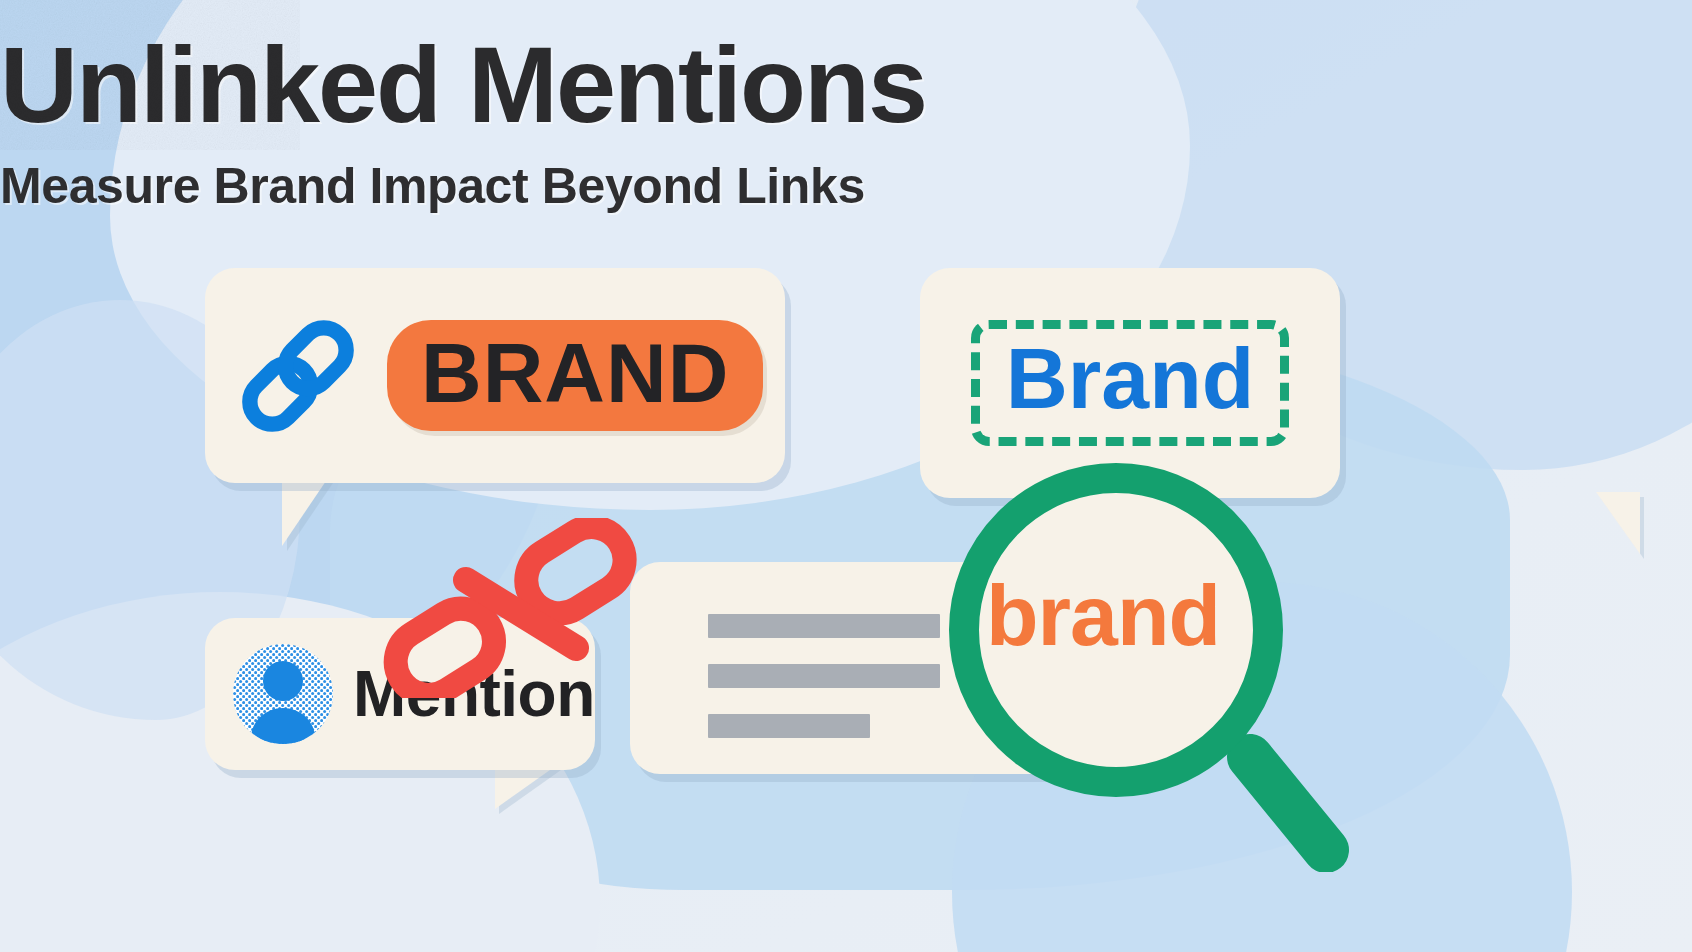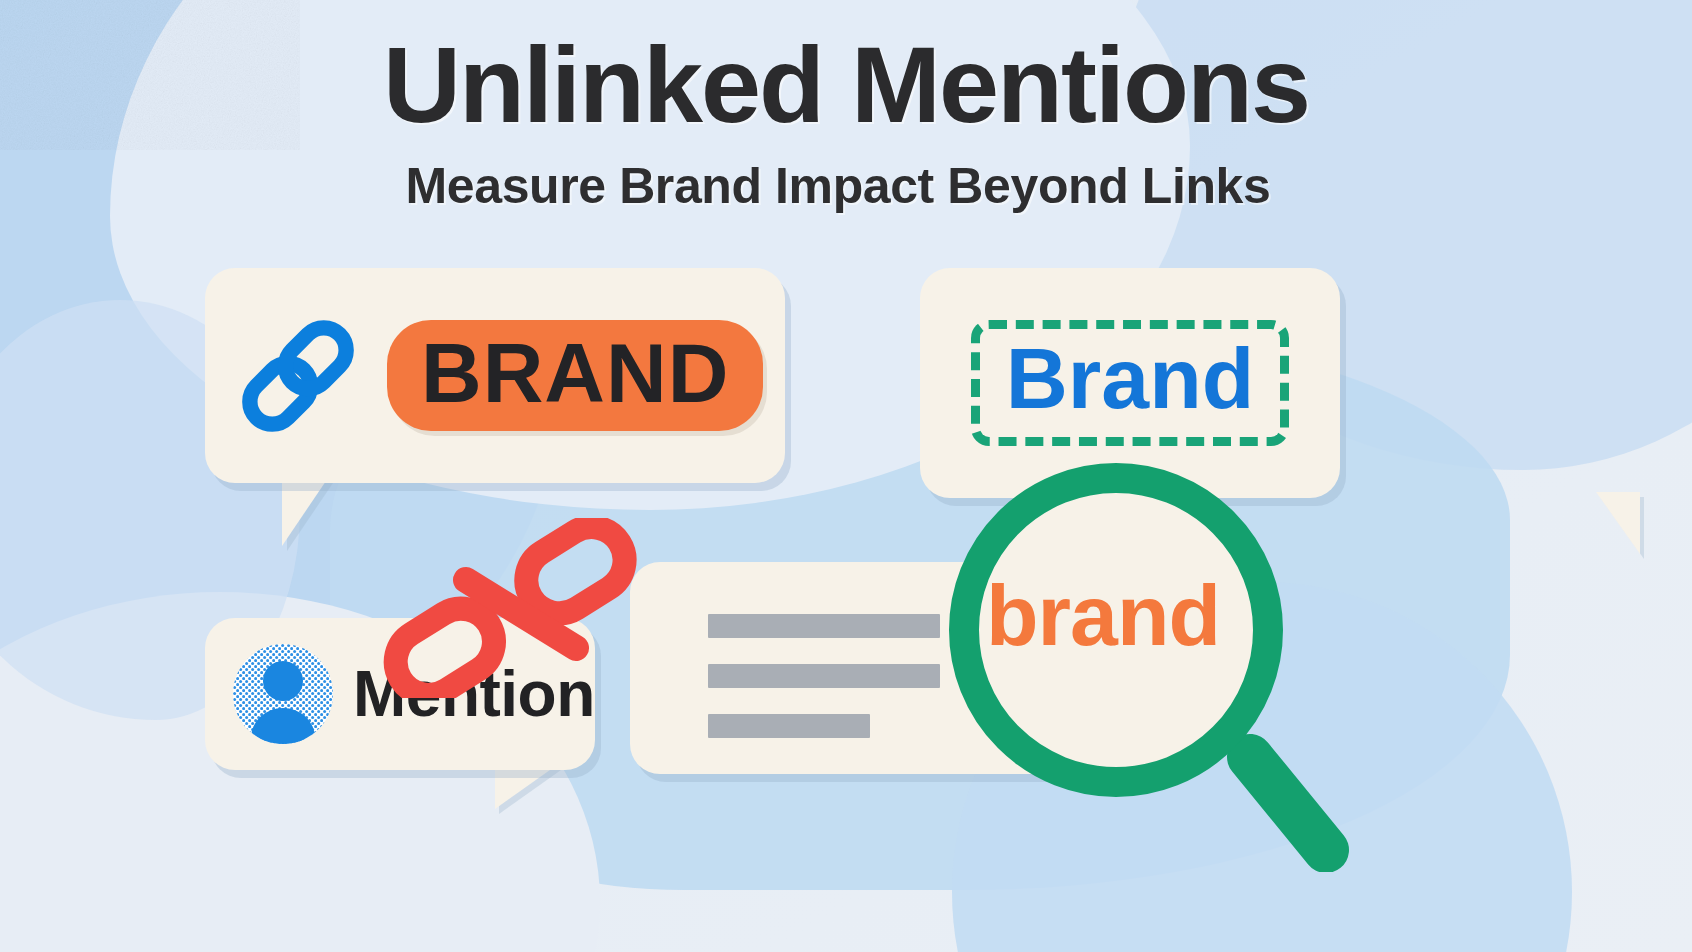--- a/index.html
+++ b/index.html
@@ -93,21 +93,21 @@
     opacity: .30;
     mix-blend-mode: multiply;
   }
 
   
   #heading-block {
     position: absolute;
     top: 28px;
     left: 0;
     width: 100%;
-    text-align: center;
+    text-align: left;
   }
   #page-title {
     font-family: "Liberation Sans Narrow", "Liberation Sans", sans-serif;
     font-size: 108px;
     font-weight: bold;
     color: #2b2b2d;
     letter-spacing: -2px;
     line-height: 1.05;
     margin: 0;
     text-shadow: 2px 2px 0 rgba(255,255,255,.55);

